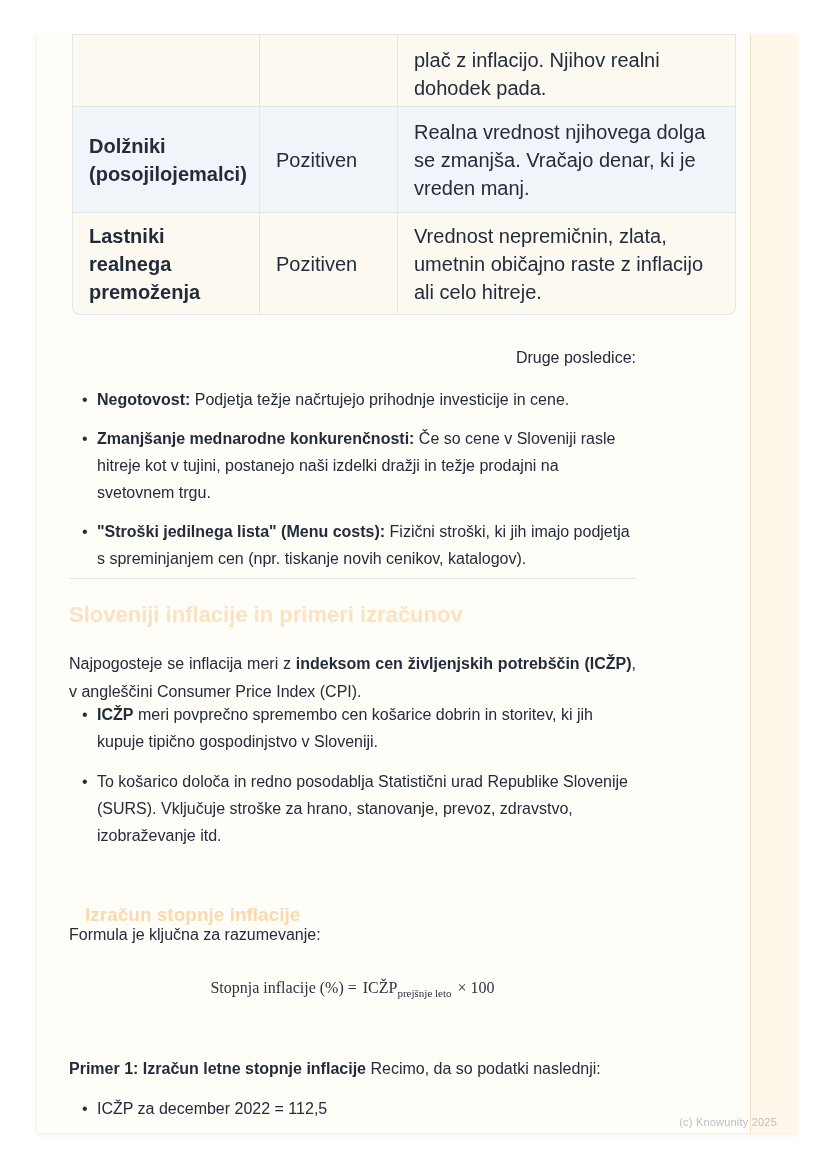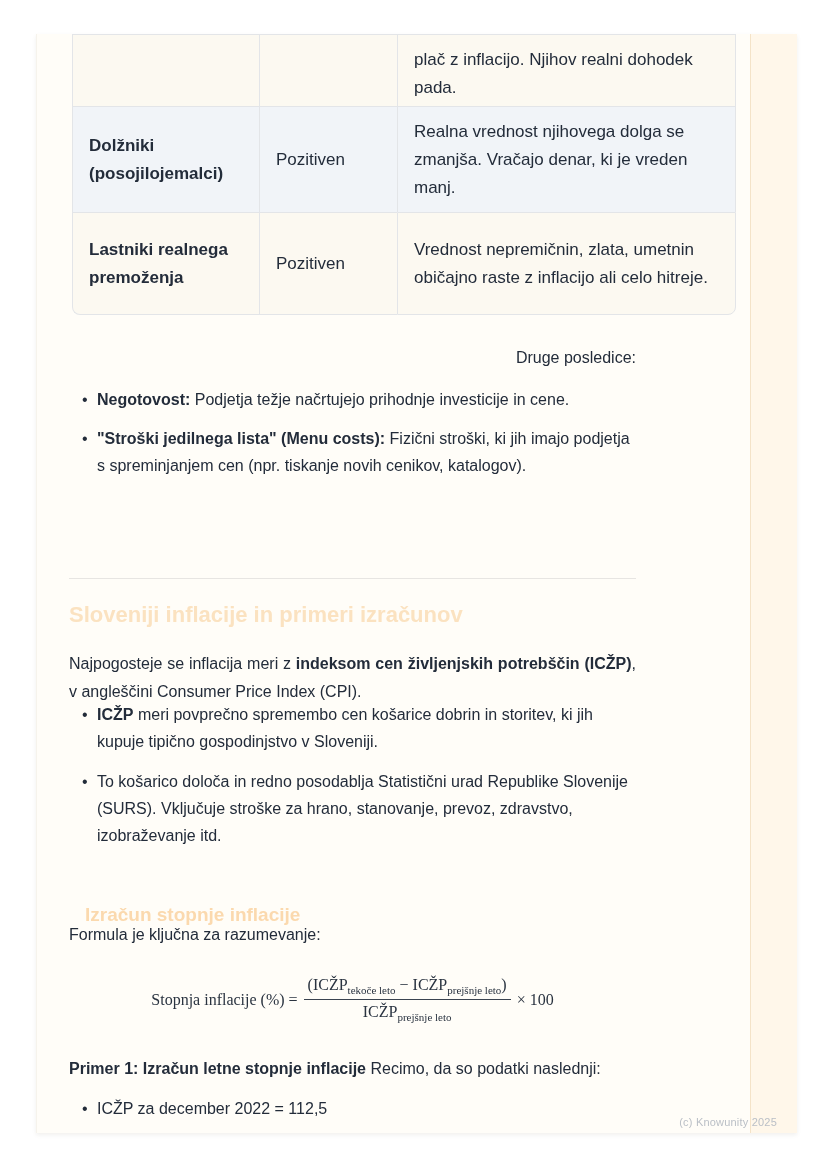--- a/index.html
+++ b/index.html
@@ -21,21 +21,21 @@
     position:absolute;top:0;left:713px;width:46px;height:1099px;
     background:#fff7ea;border-left:1px solid #f4e3c8;
   }
   .content{position:absolute;left:32px;top:0;width:567px;}
   .abs{position:absolute;left:0;width:567px;}
 
   
   table.cmp{
     position:absolute;left:3px;top:0;width:564px;
     border-collapse:separate;border-spacing:0;table-layout:fixed;
-    font-size:17px;line-height:28px;
+    font-size:20px;line-height:28px;
   }
   table.cmp td{
     border-left:1px solid #e3e5e8;border-top:1px solid #e3e5e8;
     padding:0 16px;vertical-align:middle;
     background:#fcf9f1;
   }
   table.cmp td:last-child{border-right:1px solid #e3e5e8;}
   table.cmp tr:last-child td{border-bottom:1px solid #e3e5e8;}
   table.cmp tr.row-alt td{background:#f1f4f8;}
   table.cmp .col-group{width:154px;font-weight:bold;}
@@ -102,20 +102,21 @@
         <td class="col-effect">Pozitiven</td>
         <td class="col-desc">Vrednost nepremičnin, zlata, umetnin običajno raste z inflacijo ali celo hitreje.</td>
       </tr>
     </tbody>
       </table>
 
     <div class="abs bold-lead" style="top:310px">Druge posledice:</div>
 
     <div class="abs" style="top:352px">
       <div class="li"><b>Negotovost:</b><span> Podjetja težje načrtujejo prihodnje investicije in cene.</span></div>
+      <div class="li"><b>Zmanjšanje mednarodne konkurenčnosti:</b><span> Če so cene v Sloveniji rasle hitreje kot v tujini, postanejo naši izdelki dražji in težje prodajni na svetovnem trgu.</span></div>
       <div class="li"><b>"Stroški jedilnega lista" (Menu costs):</b><span> Fizični stroški, ki jih imajo podjetja s spreminjanjem cen (npr. tiskanje novih cenikov, katalogov).</span></div>
     </div>
 
     <hr class="abs divider" style="top:544px">
 
     <h2 class="abs sec" style="top:566px">Sloveniji inflacije in primeri izračunov</h2>
 
     <div class="abs body-text justify" style="top:616px;line-height:28px">
       <span>Najpogosteje se inflacija meri z </span><b>indeksom cen življenjskih potrebščin (ICŽP)</b><span>, v angleščini </span><span class="italic">Consumer Price Index (CPI)</span><span>.</span>
     </div>
@@ -124,21 +125,20 @@
       <div class="li" style="margin-bottom:13px"><b>ICŽP</b><span> meri povprečno spremembo cen košarice dobrin in storitev, ki jih kupuje tipično gospodinjstvo v Sloveniji.</span></div>
       <div class="li"><b></b><span>To košarico določa in redno posodablja Statistični urad Republike Slovenije (SURS). Vključuje stroške za hrano, stanovanje, prevoz, zdravstvo, izobraževanje itd.</span></div>
     </div>
 
     <h3 class="abs sec" style="top:852px">Izračun stopnje inflacije</h3>
 
     <div class="abs body-text" style="top:887px">Formula je ključna za razumevanje:</div>
 
     <div class="abs formula" style="top:942px">
       <span class="lhs">Stopnja inflacije (%) = </span><span class="frac">
-        <span class="num"><span>(ICŽP</span><sub>tekoče leto</sub><span> − ICŽP</span><sub>prejšnje leto</sub><span>)</span></span>
         <span class="den"><span>ICŽP</span><sub>prejšnje leto</sub></span>
       </span><span class="rhs"> × 100</span>
     </div>
 
     <div class="abs body-text" style="top:1021px">
       <b>Primer 1: Izračun letne stopnje inflacije</b><span> Recimo, da so podatki naslednji:</span>
     </div>
 
     <div class="abs" style="top:1061px">
       <div class="li"><span>ICŽP za december 2022 = 112,5</span></div>

